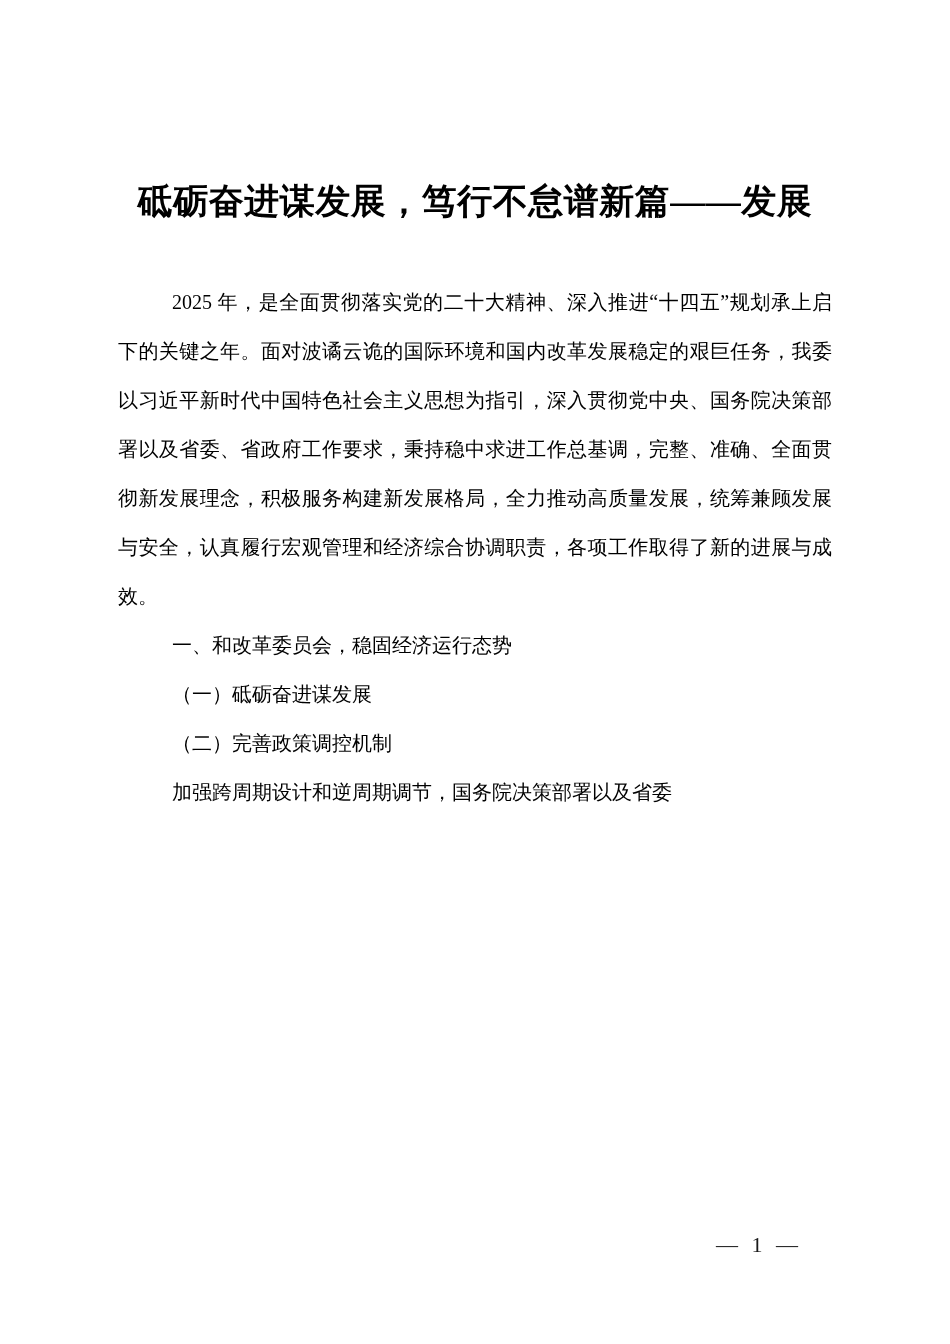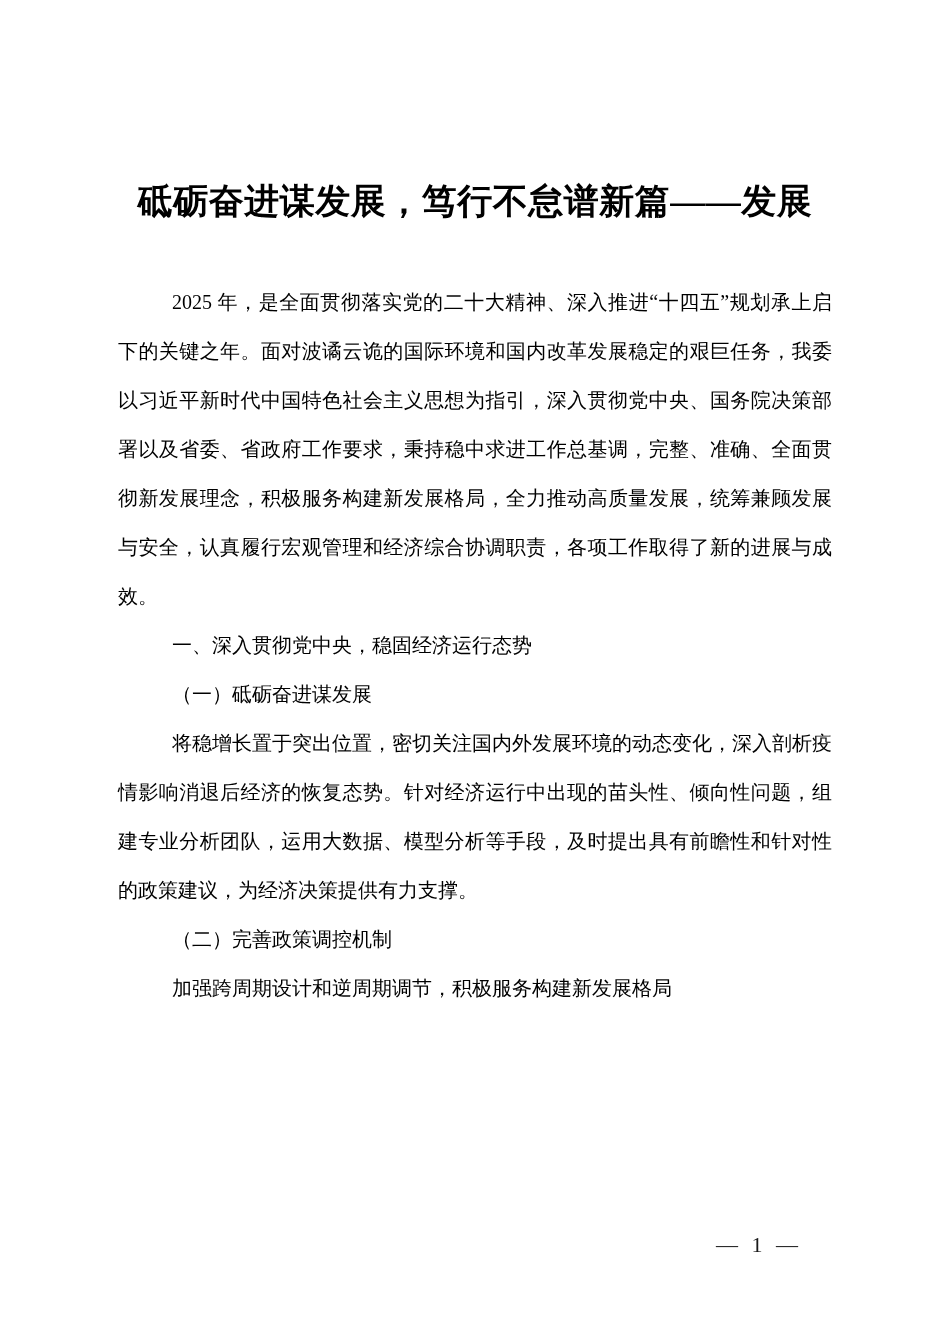--- a/index.html
+++ b/index.html
@@ -62,21 +62,20 @@
 </head>
 <body>
 
 <div class="page">
   <div class="content">
     <div class="doc-title">
       <div class="title-line">砥砺奋进谋发展，笃行不怠谱新篇——发展</div>
     </div>
     <div class="doc-body">
         <p class="para">2025 年，是全面贯彻落实党的二十大精神、深入推进“十四五”规划承上启下的关键之年。面对波谲云诡的国际环境和国内改革发展稳定的艰巨任务，我委以习近平新时代中国特色社会主义思想为指引，深入贯彻党中央、国务院决策部署以及省委、省政府工作要求，秉持稳中求进工作总基调，完整、准确、全面贯彻新发展理念，积极服务构建新发展格局，全力推动高质量发展，统筹兼顾发展与安全，认真履行宏观管理和经济综合协调职责，各项工作取得了新的进展与成效。</p>
-        <p class="heading1">一、深入贯彻党中央，稳固经济运行态势</p>
+        <p class="heading1">一、和改革委员会，稳固经济运行态势</p>
         <p class="heading2">（一）砥砺奋进谋发展</p>
-        <p class="para">将稳增长置于突出位置，密切关注国内外发展环境的动态变化，深入剖析疫情影响消退后经济的恢复态势。针对经济运行中出现的苗头性、倾向性问题，组建专业分析团队，运用大数据、模型分析等手段，及时提出具有前瞻性和针对性的政策建议，为经济决策提供有力支撑。</p>
         <p class="heading2">（二）完善政策调控机制</p>
-        <p class="para">加强跨周期设计和逆周期调节，积极服务构建新发展格局</p>
+        <p class="para">加强跨周期设计和逆周期调节，国务院决策部署以及省委</p>
       </div>
   </div>
   <div class="page-footer">— 1 —</div>
 </div>
 
 </body></html>

